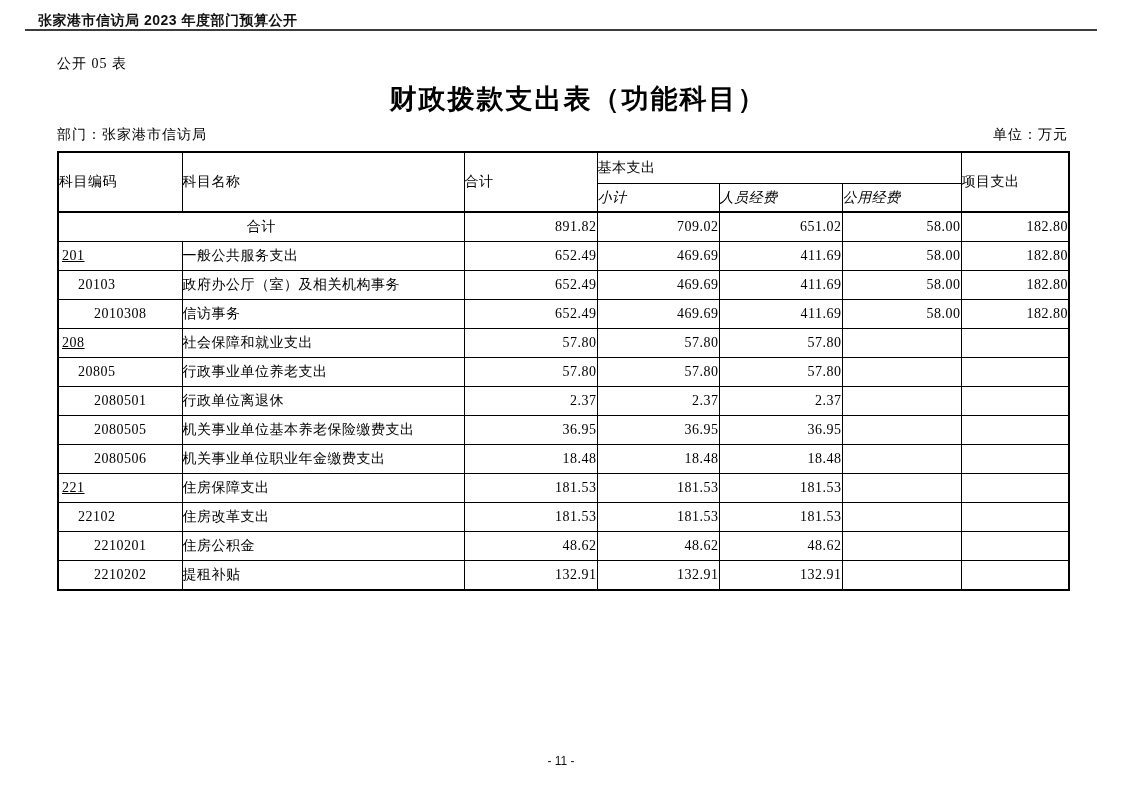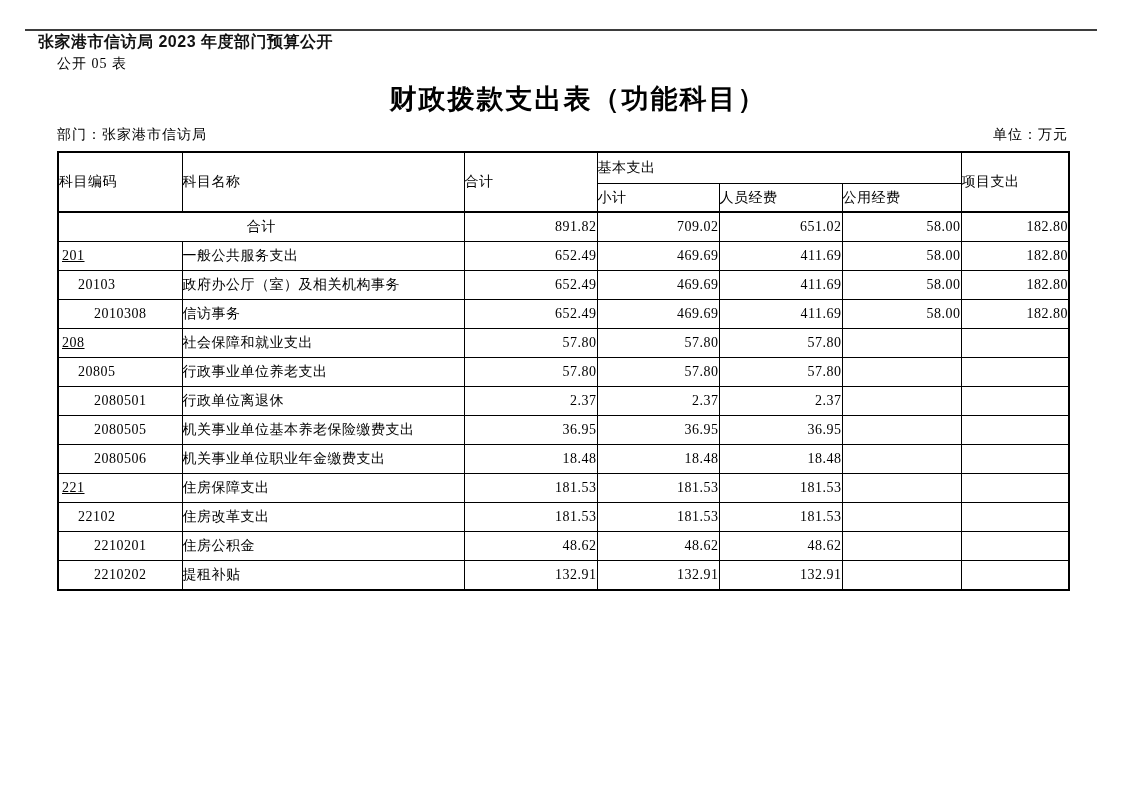--- a/index.html
+++ b/index.html
@@ -8,23 +8,22 @@
     width:1122px; height:793px;
     background:#ffffff;
     margin:0 auto;
     overflow:hidden;
     font-family:"Liberation Serif","DejaVu Serif",serif;
     color:#000;
   }
   .doc-header-text {
     position:absolute; left:38px; top:12px;
     font-family:"Liberation Sans","DejaVu Sans",sans-serif;
-    font-size:16px; font-weight:bold; color:#111;
+    font-size:14px; font-weight:bold; color:#111;
     letter-spacing:0.5px;
-    margin-top:20px;
   }
   .doc-header-rule {
     position:absolute; left:25px; top:29px;
     width:1072px; height:2px; background:#3d3d3d;
   }
   .sheet-label {
     position:absolute; left:57px; top:55px;
     font-size:14px; letter-spacing:1px;
   }
   .page-title {
@@ -50,21 +49,21 @@
     border:1px solid #000;
     font-size:14px;
     font-weight:normal;
     padding:0;
     overflow:hidden;
     white-space:nowrap;
     letter-spacing:0.5px;
   }
   table.budget thead th { text-align:left; }
   table.budget thead tr.hrow1 th { height:30px; }
-  table.budget thead tr.hrow2 th { height:27px; }
+  table.budget thead tr.hrow2 th { height:27px;font-style:italic; }
   table.budget thead tr.hrow2 { border-bottom:2px solid #000; }
   table.budget tbody td { height:28px; }
   td.code-cell { text-align:left; }
   td.code-cell.indent-0 { padding-left:3px;text-decoration:underline; }
   td.code-cell.indent-1 { padding-left:19px; }
   td.code-cell.indent-2 { padding-left:35px; }
   td.name-cell { text-align:left; padding-left:8px; letter-spacing:1px; }
   td.num-cell  { text-align:right; padding-right:6px; }
   td.merged-label { text-align:center; letter-spacing:1px; }
   .page-number {
@@ -228,14 +227,15 @@
           <td class="name-cell">提租补贴</td>
           <td class="num-cell">132.91</td>
           <td class="num-cell">132.91</td>
           <td class="num-cell">132.91</td>
           <td class="num-cell"></td>
           <td class="num-cell"></td>
         </tr>
       </tbody>
   </table>
 
+  <div class="page-number">- 11 -</div>
 
 </div>
 
 </body></html>

